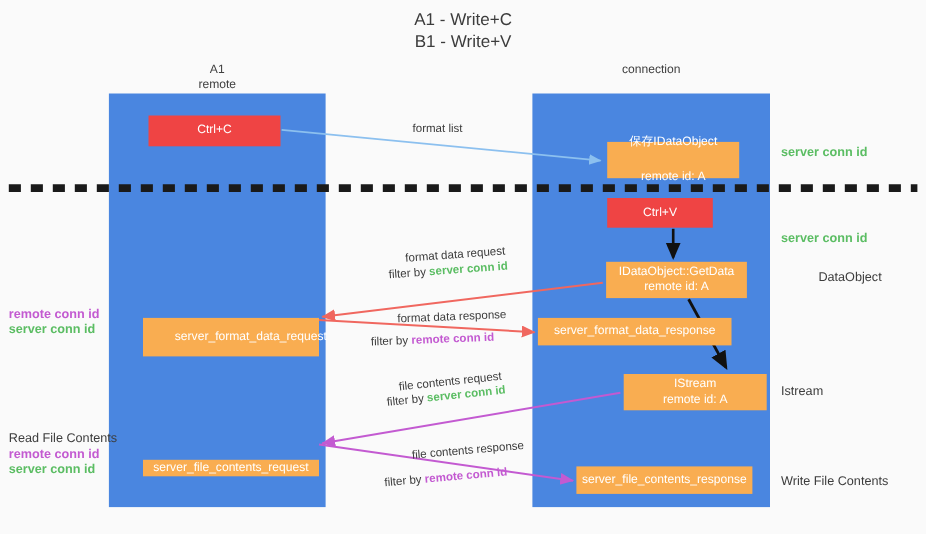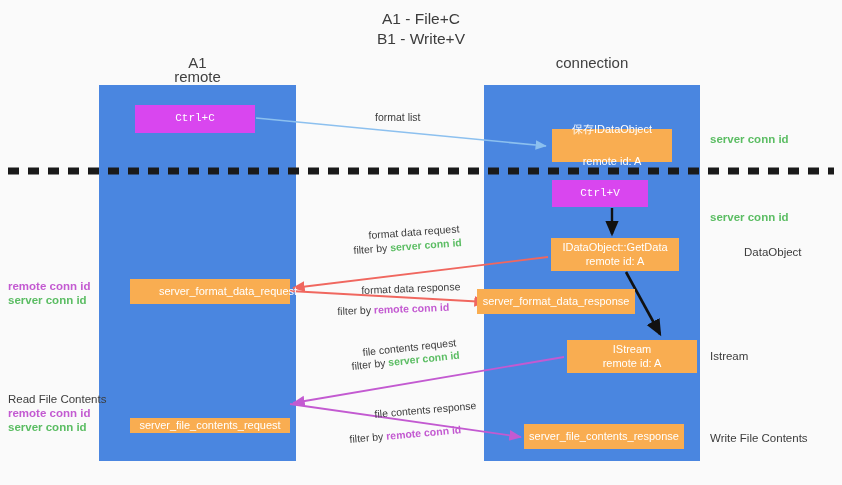--- a/index.html
+++ b/index.html
@@ -24,21 +24,21 @@
     position: absolute;
     background: #4a86e0;
   }
   .lane-a { left: 99px; top: 85px; width: 197px; height: 376px; }
   .lane-b { left: 484px; top: 85px; width: 216px; height: 376px; }
 
   .lane-head {
     position: absolute;
     text-align: center;
     color: #404040;
-    font-size: 15px;
+    font-size: 11px;
     line-height: 14px;
   }
   .lane-head .l1 { display: block; }
   .lane-head .l2 { display: block; }
   .head-a { left: 99px; top: 56px; width: 197px; }
   .head-b { left: 484px; top: 56px; width: 216px; }
 
   .title {
     position: absolute;
     left: 0; top: 9px; width: 842px;
@@ -55,30 +55,30 @@
     flex-direction: column;
     align-items: center;
     justify-content: center;
     color: #ffffff;
     font-size: 11px;
     line-height: 13.5px;
     text-align: center;
     padding: 2px 4px;
   }
   .node .ln { display: block; white-space: nowrap; }
-  .green { background: #d946ef; font-family: Liberation Mono, monospace; }
+  .green { background: #ef4444; }
   .orange { background: #f9ad51; }
 
   .n-ctrlc   { left: 135px; top: 105px; width: 120px; height: 28px; }
   .n-save    { left: 552px; top: 129px; width: 120px; height: 33px; gap: 19px; }
   .n-ctrlv   { left: 552px; top: 180px; width: 96px; height: 27px; }
   .n-getdata { left: 551px; top: 238px; width: 128px; height: 33px; }
   .n-istream { left: 567px; top: 340px; width: 130px; height: 33px; }
-  .n-sfdreq  { left: 130px; top: 279px; width: 160px; height: 25px; padding-left: 40px; }
-  .n-sfdres  { left: 477px; top: 289px; width: 158px; height: 25px; }
+  .n-sfdreq  { left: 130px; top: 289px; width: 160px; height: 35px; padding-left: 40px; }
+  .n-sfdres  { left: 489px; top: 289px; width: 176px; height: 25px; }
   .n-sfcreq  { left: 130px; top: 406px; width: 160px; height: 15px; margin-top: 12px; }
   .n-sfcres  { left: 524px; top: 424px; width: 160px; height: 25px; }
 
   .side-label {
     position: absolute;
     font-size: 11.5px;
     line-height: 14px;
     color: #3c3c3c;
     white-space: nowrap;
   }
@@ -114,21 +114,21 @@
   .el-fcreq2 { left: 351px; top: 360px; transform: rotate(-6deg); transform-origin: left top; }
   .el-fcres  { left: 374px; top: 408px; transform: rotate(-5deg); transform-origin: left top; }
   .el-fcres2 { left: 349px; top: 433px; transform: rotate(-5deg); transform-origin: left top; }
 </style>
 </head>
 <body>
 
 <div id="stage">
 
   <div class="title">
-    <span>A1 - File+C</span>
+    <span>A1 - Write+C</span>
     <span>B1 - Write+V</span>
   </div>
 
   <div class="lane-head head-a">
     <span class="l1">A1</span>
     <span class="l2">remote</span>
   </div>
   <div class="lane-head head-b">
     <span class="l2">connection</span>
   </div>

